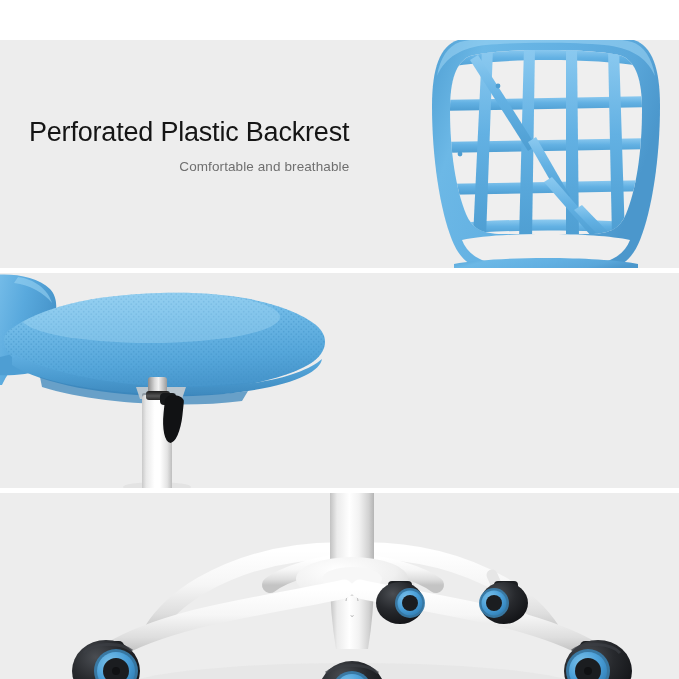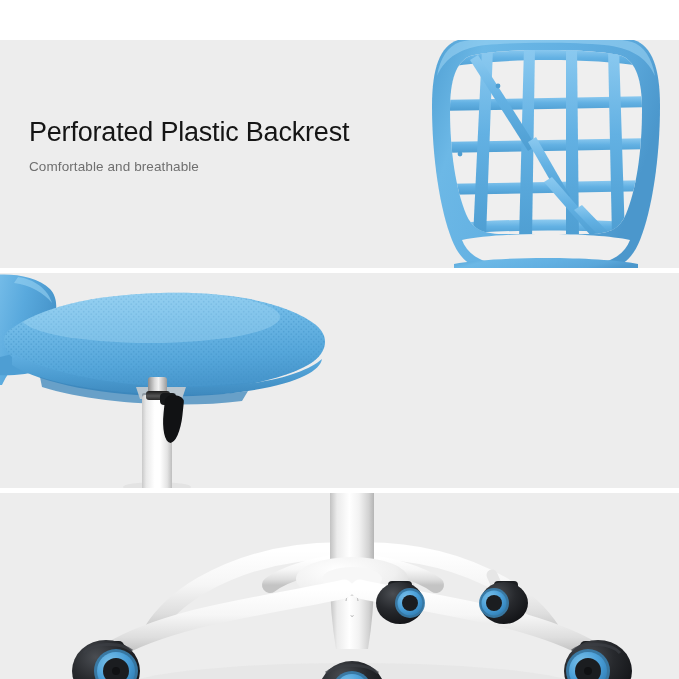--- a/index.html
+++ b/index.html
@@ -49,20 +49,21 @@
   }
   .panel-sub {
     margin: 0;
     margin-top: 11px;
     font-size: 13.5px;
     font-weight: 400;
     color: #6f6f6f;
     letter-spacing: 0.1px;
     white-space: nowrap;
     line-height: 1.2;
+    text-align: right;
   }
 
   #text-backrest { left: 29px;  top: 78px; text-align: left; }
 
   
   #backrest-art {
     position: absolute;
     left: 424px;
     top: -6px;
     width: 244px;

